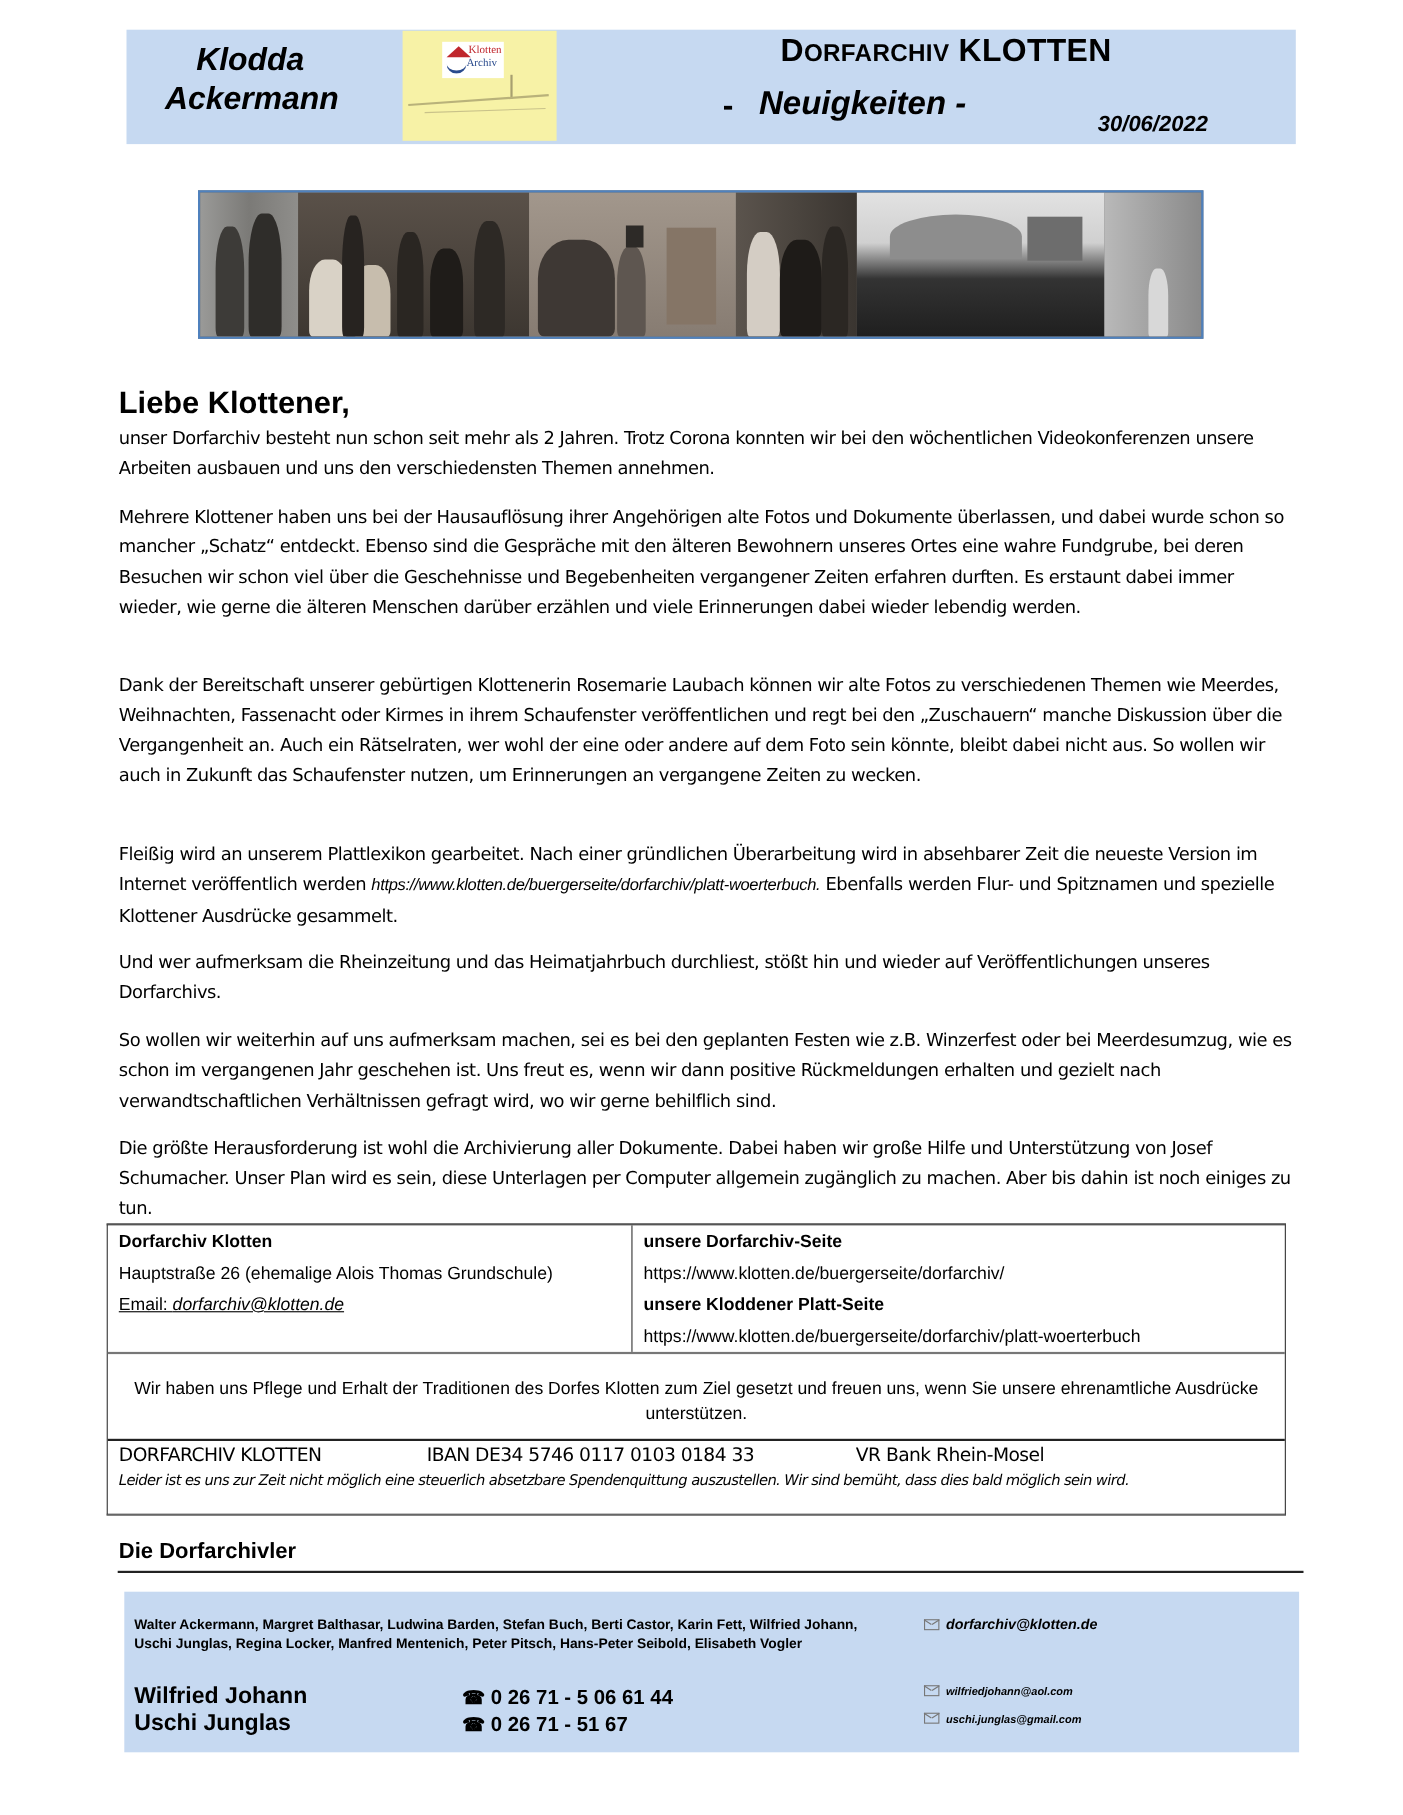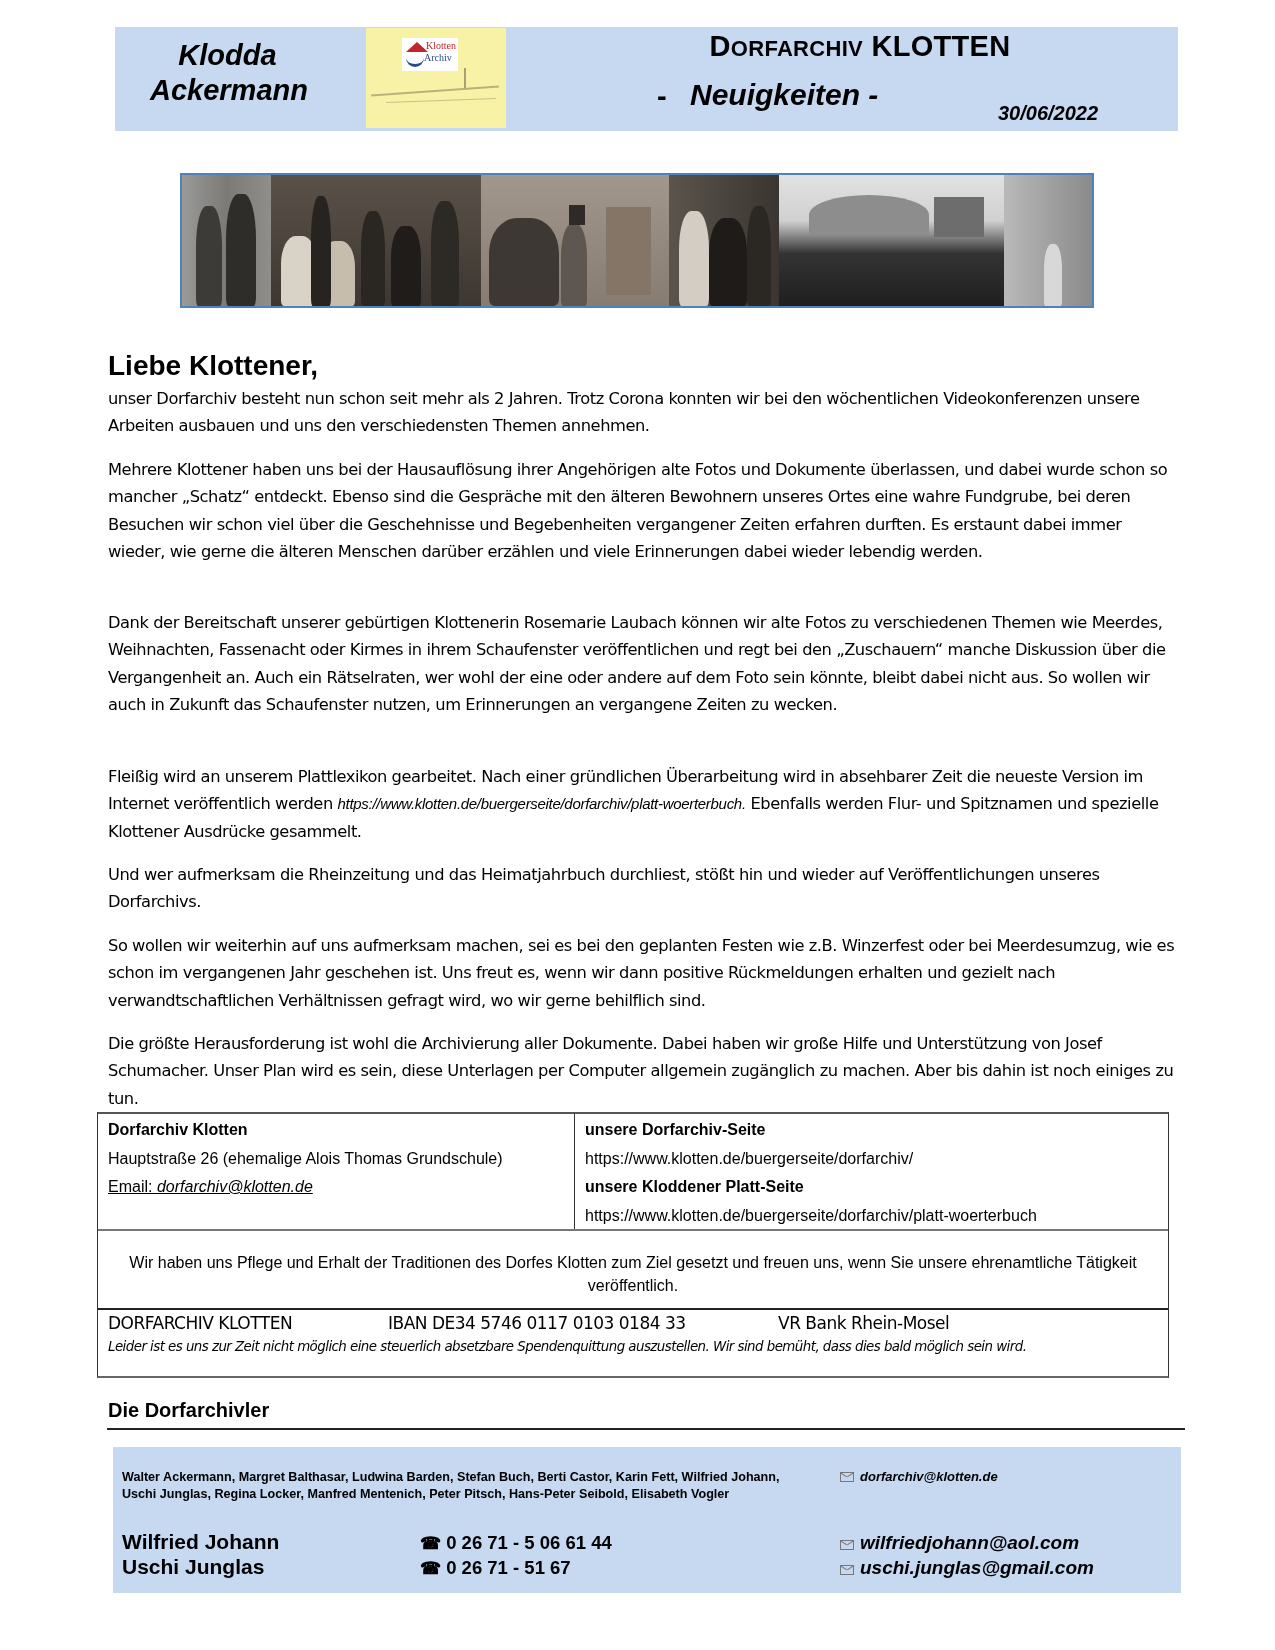--- a/index.html
+++ b/index.html
@@ -52,21 +52,21 @@
 
   #members-heading { left:108px; top:1399px; font-weight:bold; font-size:20px; }
   #members-rule { left:107px; top:1428px; width:1078px; height:2px; background:#222; }
 
   
   #footer { left:113px; top:1447px; width:1068px; height:146px; background:#c6d9f1; }
   #members-list { left:122px; top:1469px; width:680px; font-weight:bold; font-size:12.6px; line-height:16.5px; }
   #members-mail { left:840px; top:1469px; font-weight:bold; font-style:italic; font-size:13px; }
   .ct-name { position:absolute; left:122px; font-weight:bold; font-size:21px; }
   .ct-phone { position:absolute; left:380px; font-weight:bold; font-size:18.5px;margin-left:40px; }
-  .ct-mail { position:absolute; left:840px; font-weight:bold; font-style:italic; font-size:19px;text-align:right; }
+  .ct-mail { position:absolute; left:840px; font-weight:bold; font-style:italic; font-size:10px;text-align:right; }
   .env { display:inline-block; width:14px; height:10px; border:1px solid #777; position:relative; margin-right:6px; vertical-align:-1px; box-sizing:border-box; }
   .env::before, .env::after { content:""; position:absolute; top:-1px; width:8px; height:1px; background:#777; }
   .env::before { left:-1px; transform-origin:left; transform:rotate(33deg); }
   .env::after { right:-1px; transform-origin:right; transform:rotate(-33deg); }
   .phone-ic { display:inline-block; margin-right:5px; font-size:17px; }
 </style>
 </head>
 <body>
 
 <div id="header" class="abs"></div>
@@ -139,21 +139,21 @@
       <div class="tline">Hauptstraße 26 (ehemalige Alois Thomas Grundschule)</div>
       <div class="tline u"><span>Email: </span><i>dorfarchiv@klotten.de</i></div>
     </div>
     <div id="col-right">
       <div class="tline b">unsere Dorfarchiv-Seite</div>
       <div class="tline">https://www.klotten.de/buergerseite/dorfarchiv/</div>
       <div class="tline b">unsere Kloddener Platt-Seite</div>
       <div class="tline">https://www.klotten.de/buergerseite/dorfarchiv/platt-woerterbuch</div>
     </div>
   </div>
-  <div id="row-mission">Wir haben uns Pflege und Erhalt der Traditionen des Dorfes Klotten zum Ziel gesetzt und freuen uns, wenn Sie unsere ehrenamtliche Tätigkeit veröffentlich.</div>
+  <div id="row-mission">Wir haben uns Pflege und Erhalt der Traditionen des Dorfes Klotten zum Ziel gesetzt und freuen uns, wenn Sie unsere ehrenamtliche Ausdrücke unterstützen.</div>
   <div id="row-bank">
     <div id="bank-line">
       <span id="bank-name">DORFARCHIV KLOTTEN</span>
       <span id="bank-iban">IBAN DE34 5746 0117 0103 0184 33</span>
       <span id="bank-bank">VR Bank Rhein-Mosel</span>
     </div>
     <div id="bank-note">Leider ist es uns zur Zeit nicht möglich eine steuerlich absetzbare Spendenquittung auszustellen. Wir sind bemüht, dass dies bald möglich sein wird.</div>
   </div>
 </div>
 

